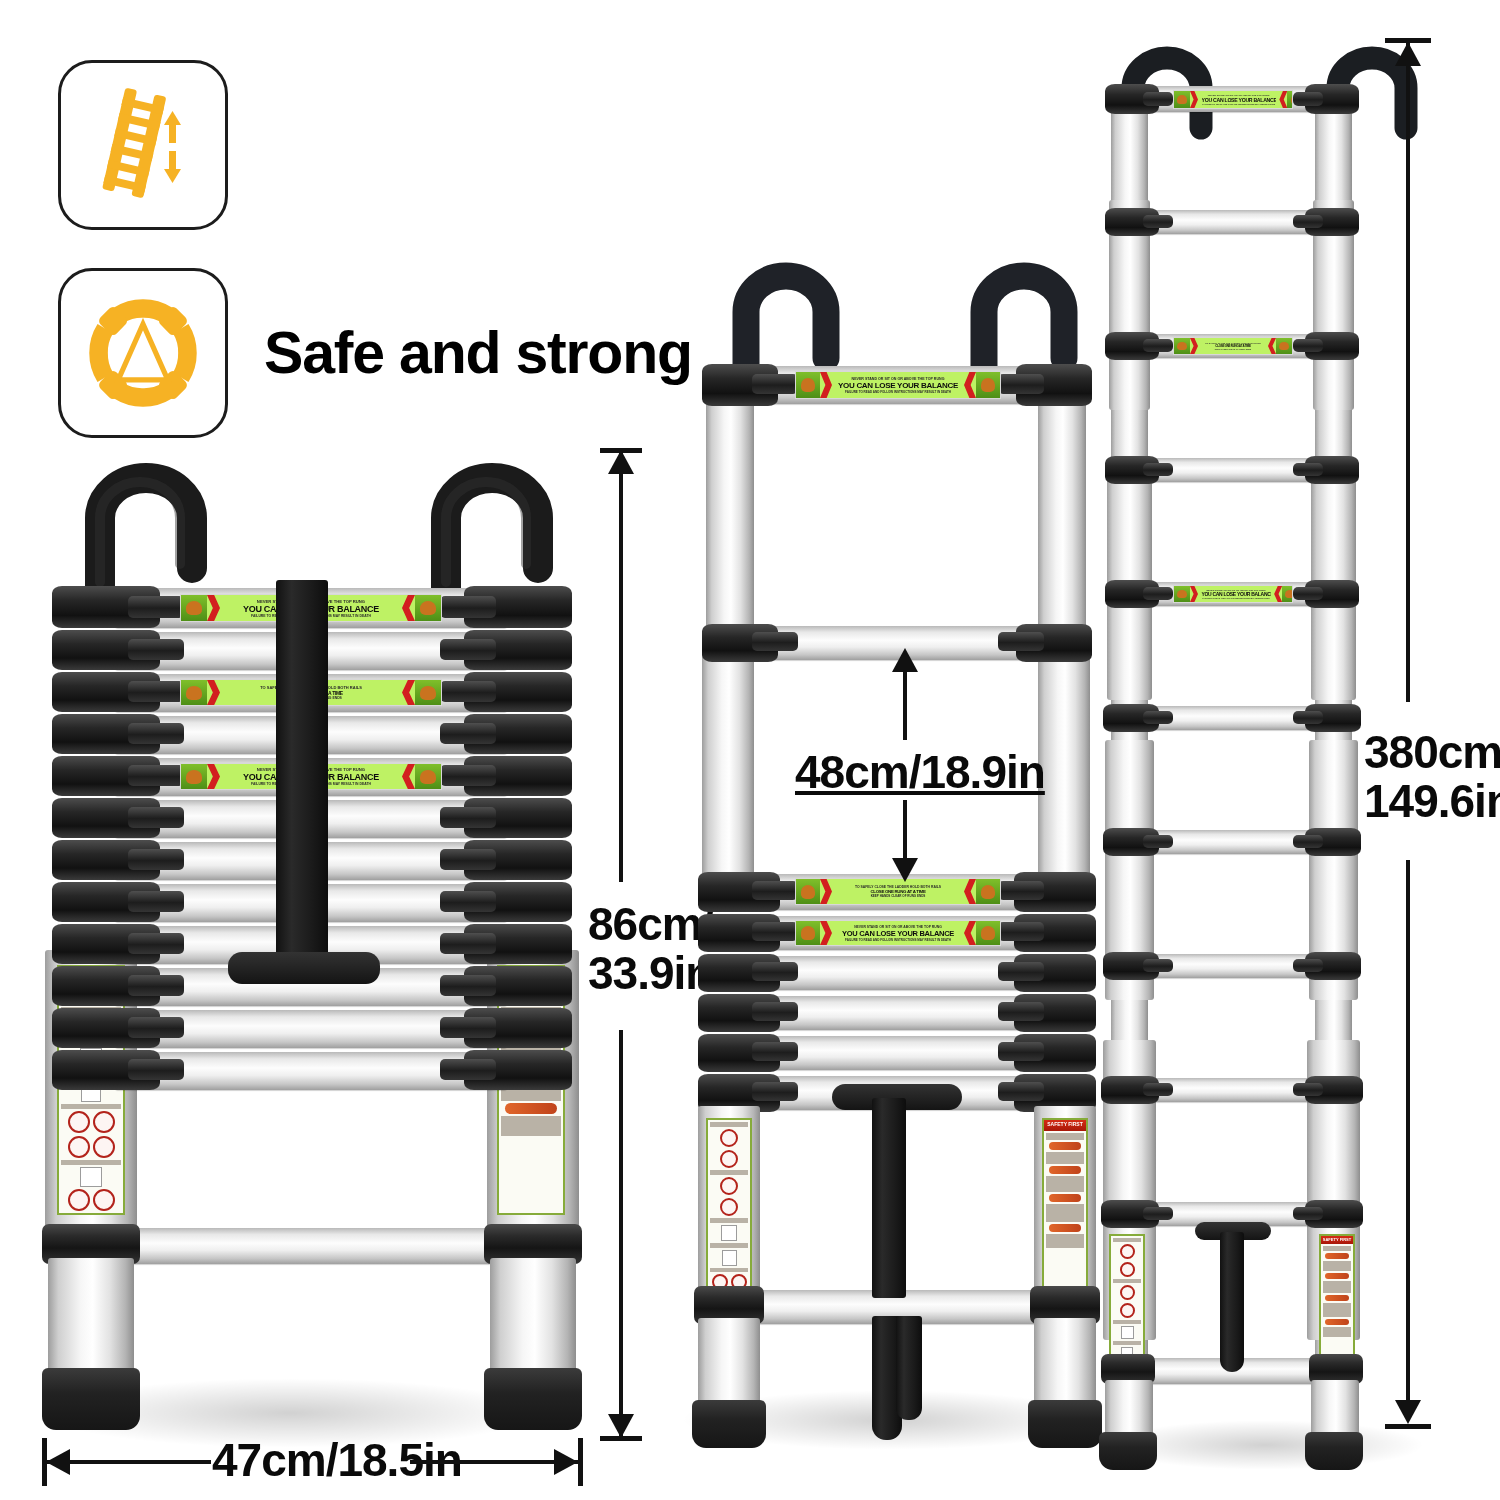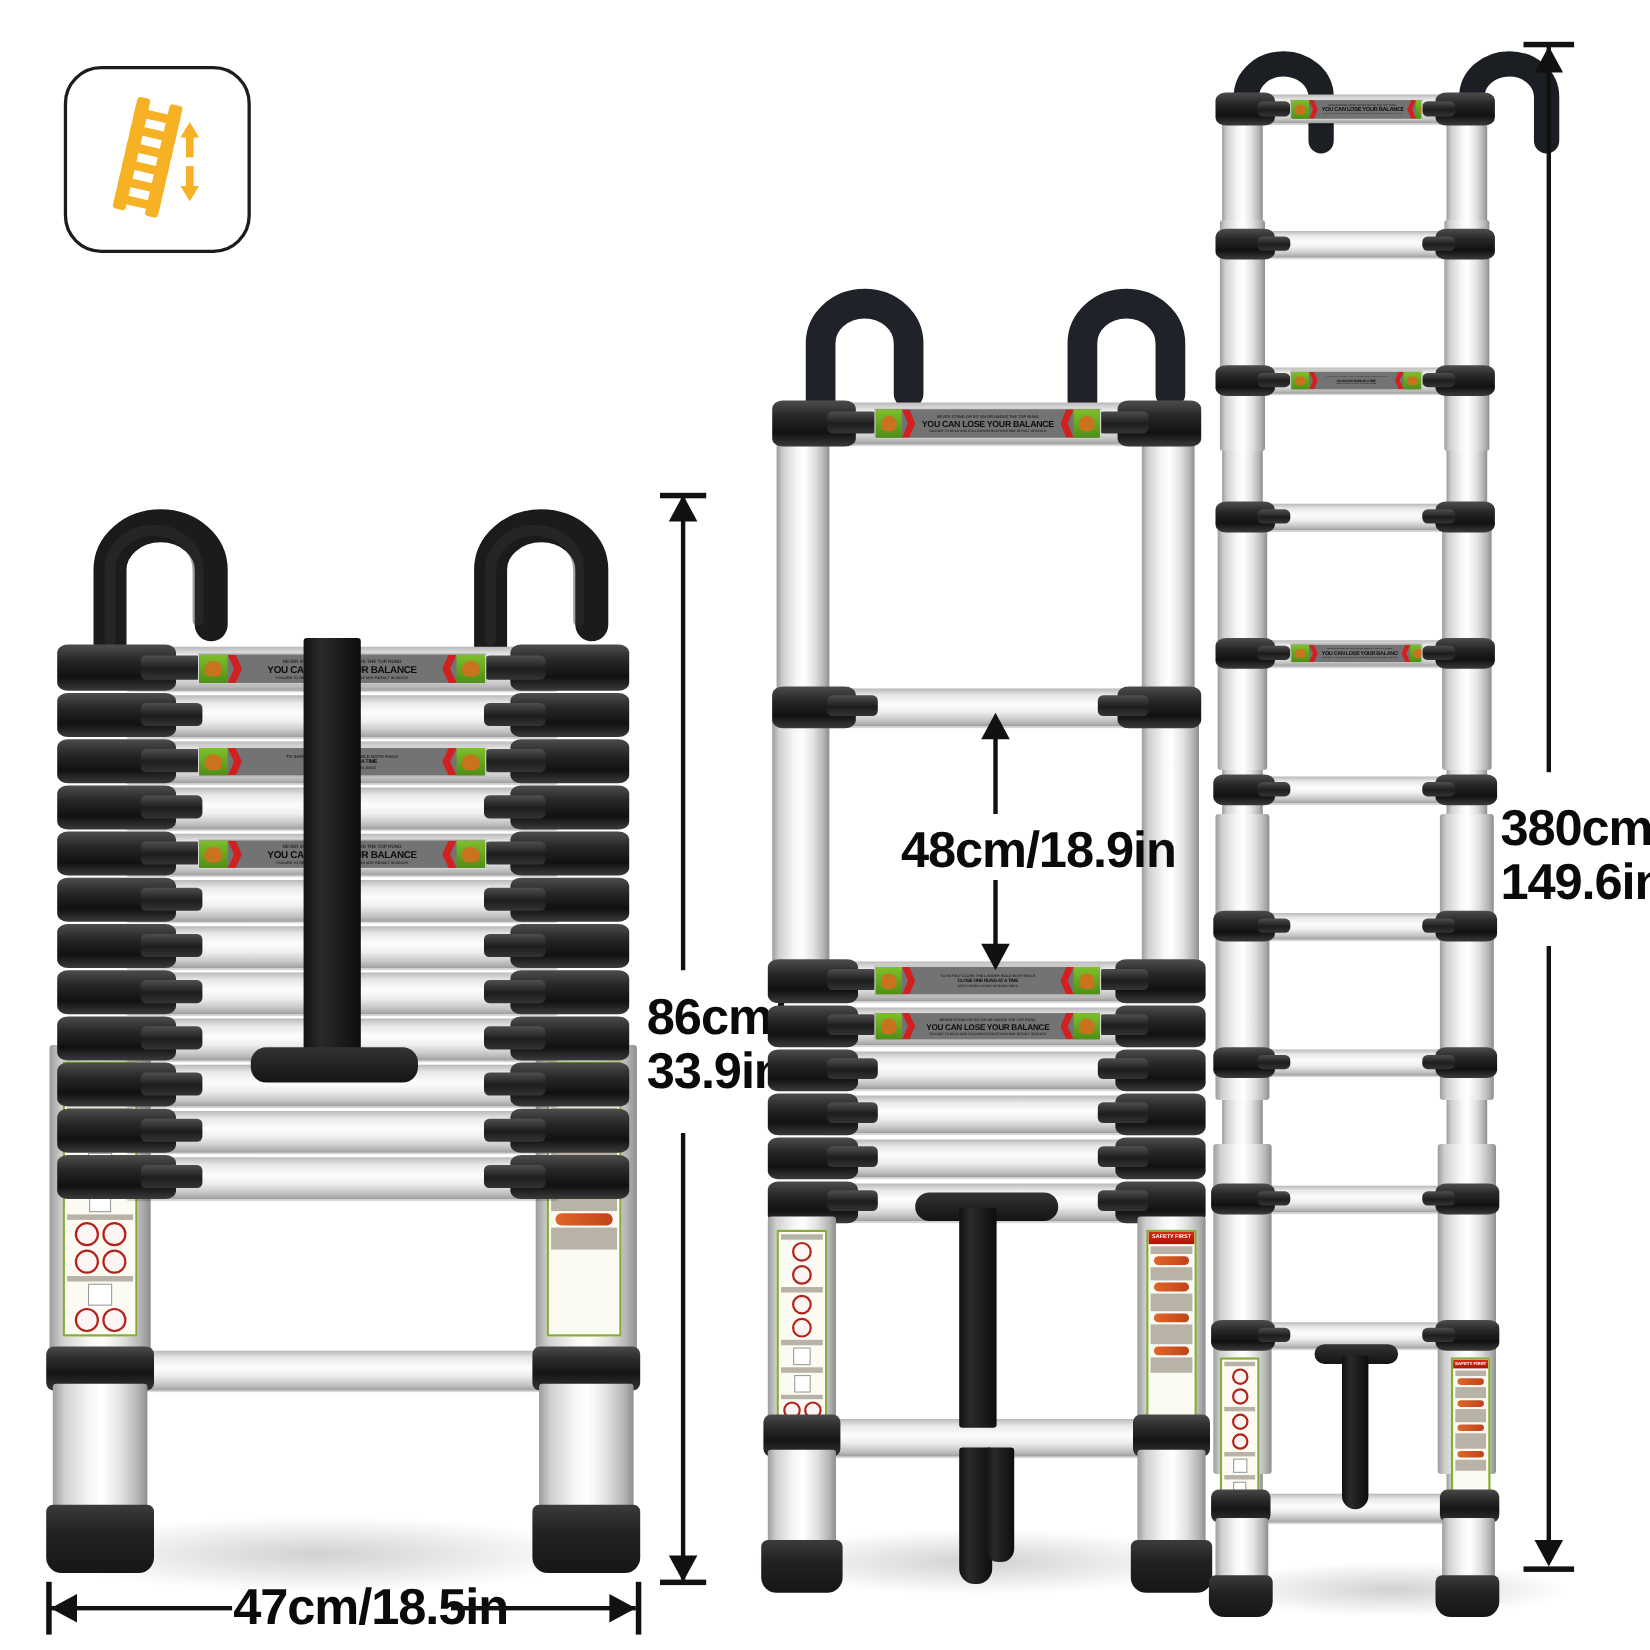--- a/index.html
+++ b/index.html
@@ -86,21 +86,21 @@
   }
   .strap-pad{
     position:absolute;
     background:linear-gradient(180deg,#333,#141414);
     border-radius:14px;
   }
 
   
   .wlabel{
     position:absolute;
-    background:#737373;
+    background:#bef264;
     border:1px solid #d8d8d8;
     display:flex;align-items:center;
     overflow:hidden;
     box-sizing:border-box;
   }
   .wl-green{height:100%;background:linear-gradient(180deg,#7fbf2a,#4e8f16);flex:0 0 auto;
             display:flex;align-items:center;justify-content:center;}
   .wl-fig{width:60%;height:56%;background:#c9731f;border-radius:50% 50% 35% 35%;}
   .wl-chev{flex:0 0 auto;height:100%;background:#d21f1f;
            clip-path:polygon(0 0,55% 0,100% 50%,55% 100%,0 100%,45% 50%);}
@@ -155,20 +155,38 @@
         <g fill="#F6B224">
           <rect x="86" y="36" width="7" height="22"></rect>
           <polygon points="89.5,26 98,40 81,40"></polygon>
           <rect x="86" y="66" width="7" height="22"></rect>
           <polygon points="89.5,98 98,84 81,84"></polygon>
         </g>
       </svg>
     </div>
   </div>
 
+  <div class="feature" style="left:58px;top:268px;">
+    <div class="badge">
+      <svg width="124" height="124" viewBox="0 0 120 120">
+        <g fill="#F6B224">
+          <path d="M60 8 a52 52 0 0 1 28 8 l-9 15 a35 35 0 0 0 -19 -5 a35 35 0 0 0 -19 5 l-9 -15 a52 52 0 0 1 28 -8 z"></path>
+          <path d="M112 60 a52 52 0 0 1 -8 28 l-15 -9 a35 35 0 0 0 5 -19 a35 35 0 0 0 -5 -19 l15 -9 a52 52 0 0 1 8 28 z"></path>
+          <path d="M60 112 a52 52 0 0 1 -28 -8 l9 -15 a35 35 0 0 0 19 5 a35 35 0 0 0 19 -5 l9 15 a52 52 0 0 1 -28 8 z"></path>
+          <path d="M8 60 a52 52 0 0 1 8 -28 l15 9 a35 35 0 0 0 -5 19 a35 35 0 0 0 5 19 l-15 9 a52 52 0 0 1 -8 -28 z"></path>
+          <rect x="20" y="18" width="22" height="22" rx="5" transform="rotate(45 31 29)"></rect>
+          <rect x="78" y="18" width="22" height="22" rx="5" transform="rotate(45 89 29)"></rect>
+          <rect x="20" y="80" width="22" height="22" rx="5" transform="rotate(45 31 91)"></rect>
+          <rect x="78" y="80" width="22" height="22" rx="5" transform="rotate(45 89 91)"></rect>
+        </g>
+        <polygon points="60,32 84,86 36,86" fill="none" stroke="#F6B224" stroke-width="5"></polygon>
+      </svg>
+    </div>
+    <div class="feature-label">Safe and strong</div>
+  </div>
 
   <div class="abs" style="left:0px;top:0px;width:620px;height:1500px;">
 
     <div class="shadow" style="left:40px;top:1378px;width:500px;height:70px;"></div>
 
     <svg class="hook" style="left:62px;top:452px;width:150px;height:140px;" viewBox="0 0 150 140">
       <path d="M38 140 L38 66 a46 40 0 0 1 92 0 L130 116" fill="none" stroke="#1b1b1b" stroke-width="30" stroke-linecap="round"></path>
       <path d="M38 130 L38 66 a40 36 0 0 1 80 0 L118 112" fill="none" stroke="#343434" stroke-width="10" stroke-linecap="round" opacity=".45"></path>
     </svg>
     <svg class="hook" style="left:408px;top:452px;width:150px;height:140px;" viewBox="0 0 150 140">
@@ -546,21 +564,21 @@
 
     <div class="strap-pad" style="left:182px;top:1084px;width:130px;height:26px;"></div>
     <div class="strap" style="left:222px;top:1098px;width:34px;height:200px;"></div>
     <div class="strap" style="left:222px;top:1316px;width:30px;height:124px;border-radius:3px 3px 14px 14px;"></div>
     <div class="strap" style="left:246px;top:1316px;width:26px;height:104px;border-radius:3px 3px 12px 12px;"></div>
   </div>
 
   <div>
     <div class="dim-line-v" style="left:903px;top:668px;height:72px;"></div>
     <div class="arrow-up" style="left:892px;top:648px;"></div>
-    <div class="dim-text" style="left:819px;top:748px;">48cm/18.9in</div>
+    <div class="dim-text" style="left:795px;top:748px;text-decoration:underline;">48cm/18.9in</div>
     <div class="dim-line-v" style="left:903px;top:800px;height:62px;"></div>
     <div class="arrow-dn" style="left:892px;top:858px;"></div>
   </div>
 
   <div class="abs" style="left:1085px;top:0px;width:360px;height:1500px;">
 
     <div class="shadow" style="left:20px;top:1420px;width:320px;height:50px;"></div>
 
     <svg class="hook" style="left:20px;top:38px;width:110px;height:110px;" viewBox="0 0 110 110">
       <path d="M28 110 L28 50 a34 30 0 0 1 68 0 L96 90" fill="none" stroke="#1b1e22" stroke-width="23" stroke-linecap="round"></path>

